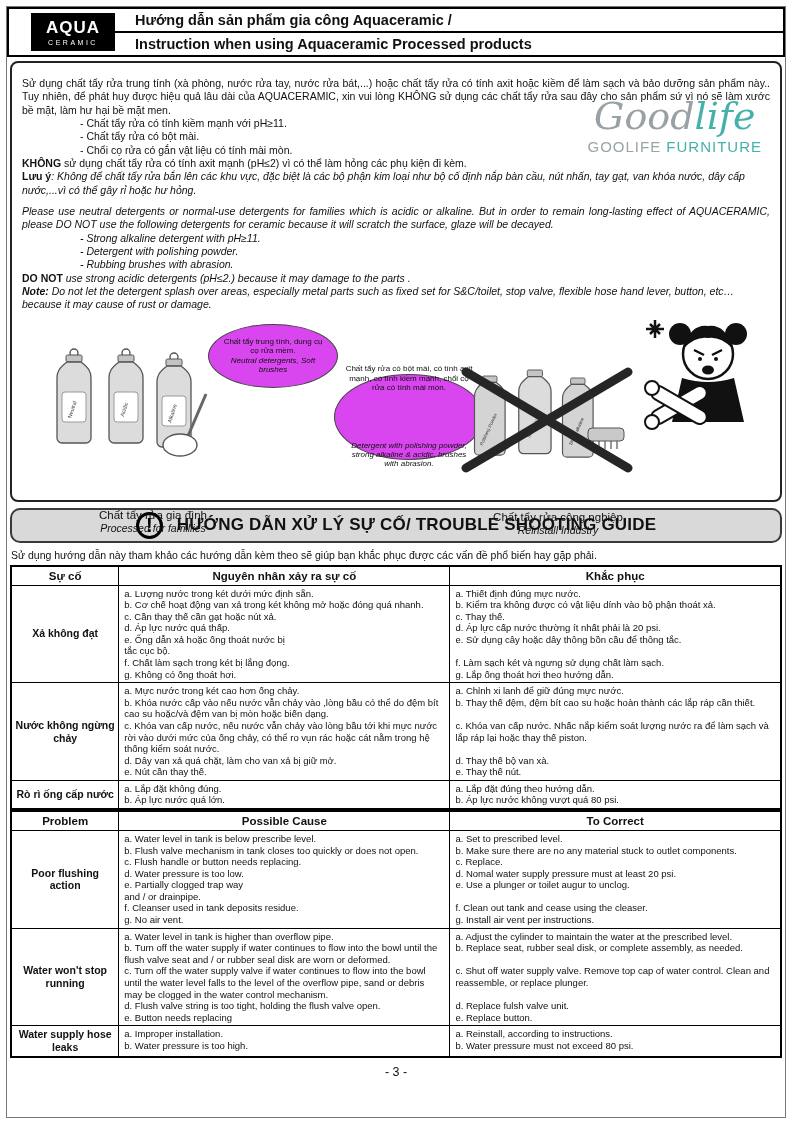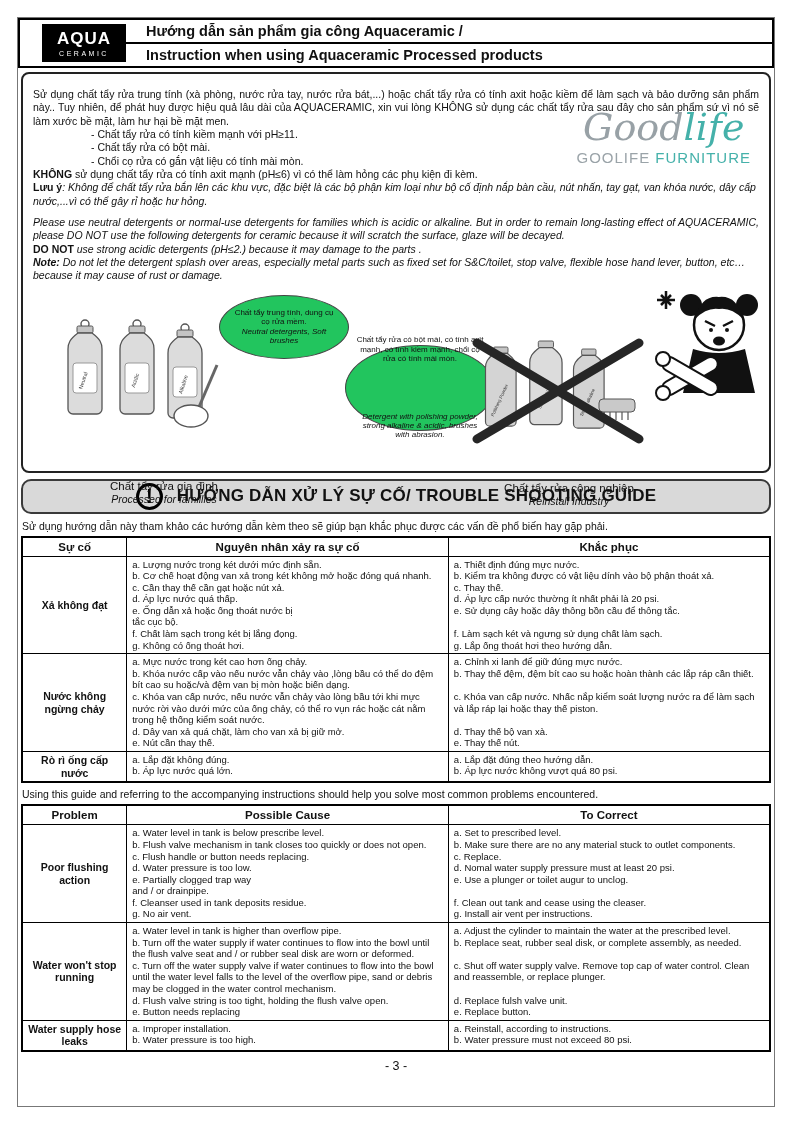--- a/index.html
+++ b/index.html
@@ -1,17 +1,17 @@
 <!DOCTYPE html>
 <html><head>
 <meta charset="utf-8">
 <style>
   * { box-sizing: border-box; margin: 0; padding: 0; }
   body { width: 792px; height: 1124px; background: #fff; font-family: "Liberation Sans", sans-serif; color: #111; }
-  .page { position: relative; width: 792px; height: 1124px; padding: 17px; overflow: hidden; background: #fff; }
+  .page { position: relative; width: 792px; height: 1124px; padding: 6px; overflow: hidden; background: #fff; }
   .frame { border: 1px solid #777; height: 100%; overflow: hidden; background: #fff; }
 
   
   .hdr { display: flex; align-items: stretch; border: 2px solid #000; height: 50px; background: #fff; }
   .logo { margin: 4px 0 4px 22px; width: 84px; background: #000; color: #fff; display: flex; flex-direction: column; align-items: center; justify-content: center; }
   .logo-top { font-weight: bold; font-size: 17px; letter-spacing: 1px; }
   .logo-bot { font-size: 7px; letter-spacing: 2.5px; margin-top: 1px; }
   .hdr-titles { flex: 1; display: flex; flex-direction: column; }
   .hdr-line1, .hdr-line2 { flex: 1; display: flex; align-items: center; padding-left: 20px; font-weight: bold; font-size: 14.5px; }
   .hdr-line1 { border-bottom: 2px solid #000; }
@@ -25,21 +25,21 @@
   .line b { font-weight: bold; }
 
   .watermark { position: absolute; right: 18px; top: 34px; text-align: center; z-index: 2; pointer-events: none; }
   .wm-script { font-family: "DejaVu Serif", serif; font-style: italic; font-weight: normal; font-size: 38px; color: #98a1a6; line-height: 1; }
   .wm-script .teal { color: #45b1aa; }
   .wm-sub { font-size: 15px; letter-spacing: 1px; color: #9aa3a8; margin-top: 2px; }
   .wm-sub .teal2 { color: #45b1aa; }
 
   
   .illus { position: relative; height: 182px; margin-top: 2px; }
-  .bubble { position: absolute; background: #22c55e; border: 1.2px solid #444; border-radius: 50%; text-align: center; font-size: 8px; line-height: 1.18; display: flex; flex-direction: column; justify-content: center; padding: 6px 10px; }
+  .bubble { position: absolute; background: #d946ef; border: 1.2px solid #444; border-radius: 50%; text-align: center; font-size: 8px; line-height: 1.18; display: flex; flex-direction: column; justify-content: center; padding: 6px 10px; }
   .bubble .en { font-style: italic; }
   .bubble1 { width: 130px; height: 64px; left: 186px; top: 10px; }
   .bubble2 { width: 150px; height: 86px; left: 312px; top: 60px; gap: 48px; }
   .svg-left { position: absolute; left: 30px; top: 34px; width: 162px; height: 115px; }
   .svg-right { position: absolute; left: 438px; top: 52px; width: 178px; height: 108px; }
   .svg-person { position: absolute; left: 598px; top: -2px; width: 150px; height: 142px; }
   .cap { position: absolute; text-align: center; margin-top: 44px; }
   .cap-left { left: 25px; top: 150px; width: 212px; }
   .cap-right { left: 425px; top: 152px; width: 222px; }
   .cap .vi { font-size: 11.5px; }
@@ -83,23 +83,26 @@
       <div class="watermark">
         <div class="wm-script"><span>Good</span><span class="teal">life</span></div>
         <div class="wm-sub"><span>GOOLIFE</span> <span class="teal2">FURNITURE</span></div>
       </div>
 
       <div class="txt">
         <p class="vi-para">Sử dụng chất tẩy rửa trung tính (xà phòng, nước rửa tay, nước rửa bát,...) hoặc chất tẩy rửa có tính axit hoặc kiềm để làm sạch và bảo dưỡng sản phẩm này.. Tuy nhiên, để phát huy được hiệu quả lâu dài của AQUACERAMIC, xin vui lòng KHÔNG sử dụng các chất tẩy rửa sau đây cho sản phẩm sứ vì nó sẽ làm xước bề mặt, làm hư hại bề mặt men.</p>
         <div class="bullets">- Chất tẩy rửa có tính kiềm mạnh với pH≥11.
 - Chất tẩy rửa có bột mài.
 - Chổi cọ rửa có gắn vật liệu có tính mài mòn.</div>
-        <div class="line"><b>KHÔNG</b><span> sử dụng chất tẩy rửa có tính axit mạnh (pH≤6) vì có thể làm hỏng các phụ kiện đi kèm.</span></div>
+        <div class="line"><b>KHÔNG</b><span> sử dụng chất tẩy rửa có tính axit mạnh (pH≤2) vì có thể làm hỏng các phụ kiện đi kèm.</span></div>
         <div class="line"><b>Lưu ý</b><i>: Không để chất tẩy rửa bắn lên các khu vực, đặc biệt là các bộ phận kim loại như bộ cố định nắp bàn cầu, nút nhấn, tay gạt, van khóa nước, dây cấp nước,...vì có thể gây rỉ hoặc hư hỏng.</i></div>
         <p class="en-para it">Please use neutral detergents or normal-use detergents for families which is acidic or alkaline. But in order to remain long-lasting effect of AQUACERAMIC, please DO NOT use the following detergents for ceramic because it will scratch the surface, glaze will be decayed.</p>
+        <div class="bullets it">- Strong alkaline detergent with pH≥11.
+- Detergent with polishing powder.
+- Rubbing brushes with abrasion.</div>
         <div class="line"><b>DO NOT</b><i> use  strong acidic detergents (pH≤2.) because it may damage to the parts .</i></div>
         <div class="line"><b class="it">Note:</b><i> Do not let the detergent splash over areas, especially metal parts such as fixed set for S&amp;C/toilet, stop valve, flexible hose hand lever, button, etc…  because it may cause of rust or damage.</i></div>
       </div>
 
       <div class="illus">
 
         <svg class="svg-left" viewBox="0 0 162 115">
           <g>
             <circle cx="22" cy="5" r="4" fill="none" stroke="#555" stroke-width="1.4"></circle>
             <rect x="14" y="7" width="16" height="7" rx="1.5" fill="#c4c4c4" stroke="#555"></rect>
@@ -257,21 +260,20 @@
         <tr>
           <td class="prob">Rò rì ống cấp nước</td>
           <td class="multi">a. Lắp đặt không đúng.
 b. Áp lực nước quá lớn.</td>
           <td class="multi">a. Lắp đặt đúng theo hướng dẫn.
 b. Áp lực nước không vượt quá 80 psi.</td>
         </tr>
       </tbody>
     </table>
 
-    <p class="guide-intro">Using this guide and referring to the accompanying instructions should help you solve most common problems encountered.</p>
 
     <table class="ts">
       <colgroup>
           <col class="c1">
           <col class="c2">
           <col class="c3">
         </colgroup>
       <thead>
         <tr>
           <th>Problem</th>

